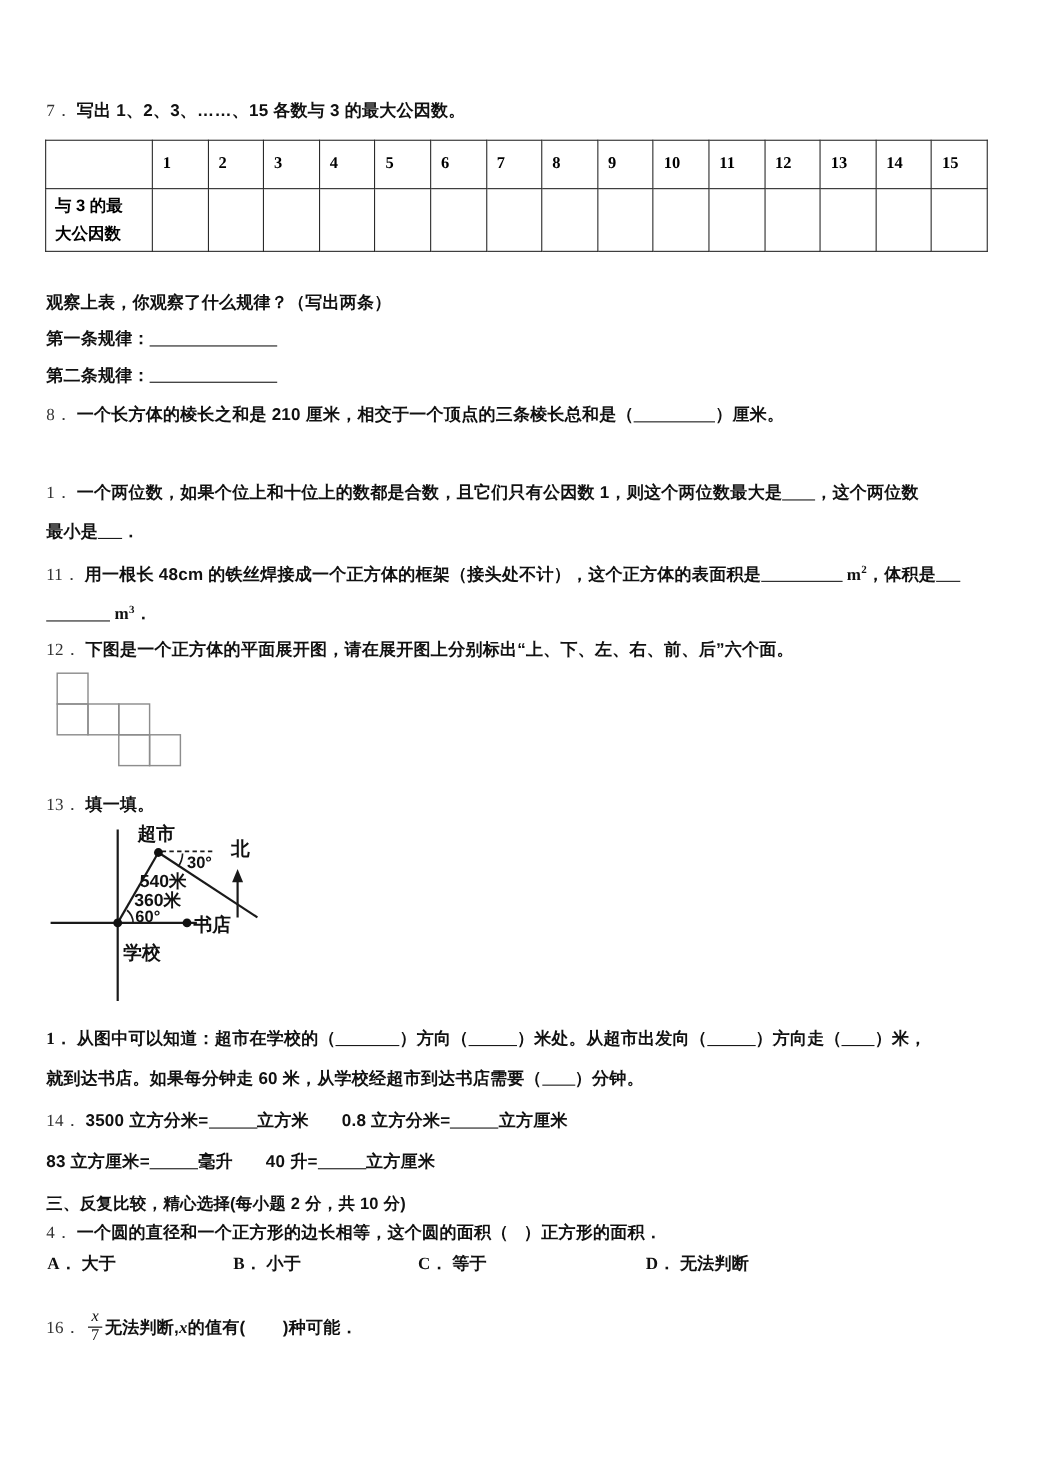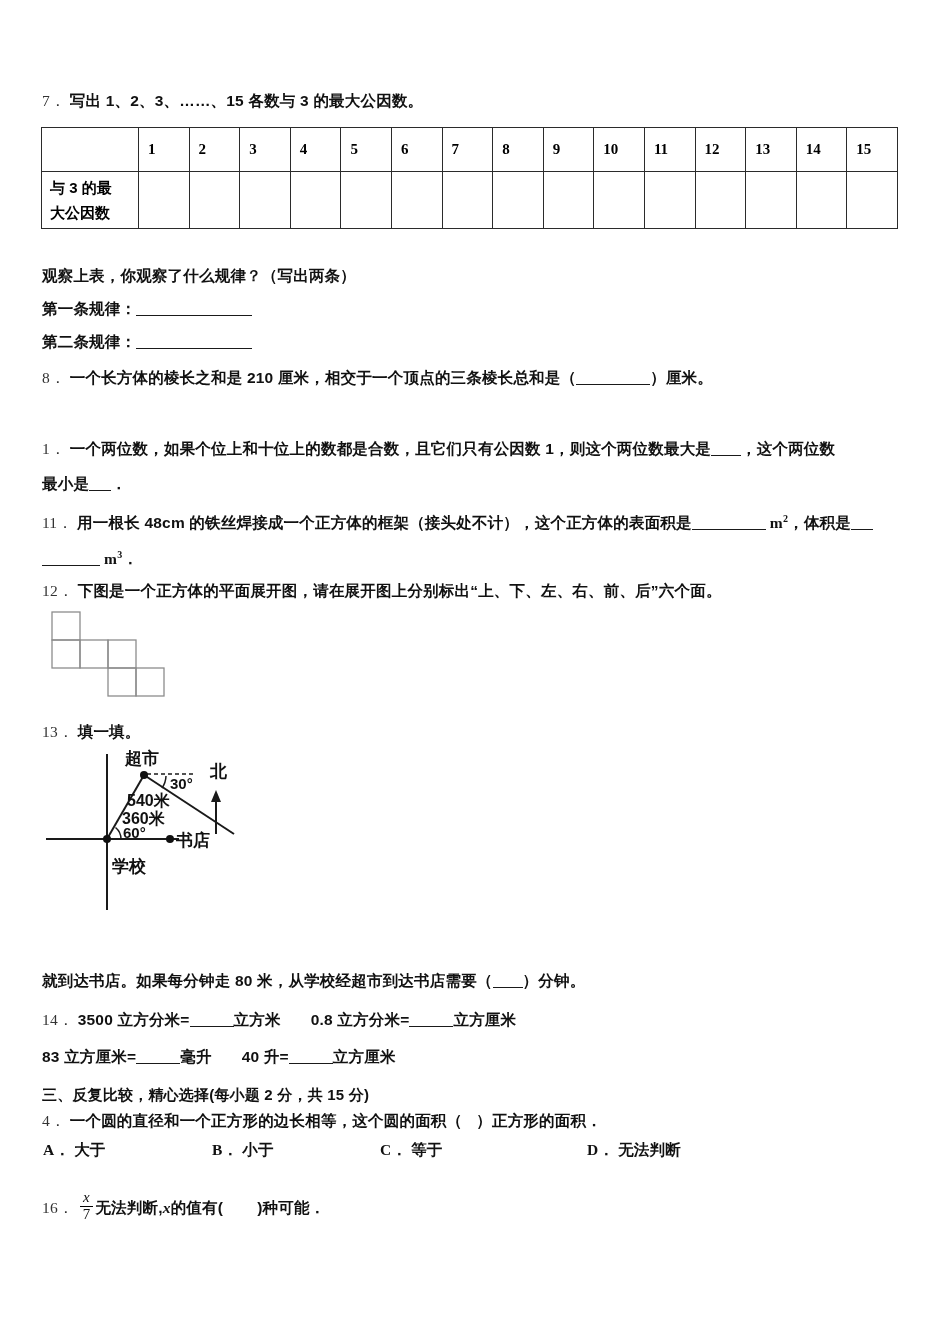--- a/index.html
+++ b/index.html
@@ -245,35 +245,39 @@
       <text x="166" y="35" font-family="Liberation Sans, DejaVu Sans, sans-serif" font-size="17" font-weight="bold" fill="#111">北</text>
       <text x="126" y="47" font-family="Liberation Sans, DejaVu Sans, sans-serif" font-size="15" font-weight="bold" fill="#111">30°</text>
       <text x="83" y="64" font-family="Liberation Sans, DejaVu Sans, sans-serif" font-size="16" font-weight="bold" fill="#111">540米</text>
       <text x="78" y="82" font-family="Liberation Sans, DejaVu Sans, sans-serif" font-size="16" font-weight="bold" fill="#111">360米</text>
       <text x="79" y="96" font-family="Liberation Sans, DejaVu Sans, sans-serif" font-size="15" font-weight="bold" fill="#111">60°</text>
       <text x="132" y="104" font-family="Liberation Sans, DejaVu Sans, sans-serif" font-size="17" font-weight="bold" fill="#111">书店</text>
       <text x="68" y="130" font-family="Liberation Sans, DejaVu Sans, sans-serif" font-size="17" font-weight="bold" fill="#111">学校</text>
     </svg>
   </div>
 
+  <div class="qline" style="left:42px; top:934px;">
+    <span class="b">1．</span>
+    <span class="cn">从图中可以知道：超市在学校的（</span><span class="blank bl-md"></span><span class="cn">）方向（</span><span class="blank bl-sm"></span><span class="cn">）米处。从超市出发向（</span><span class="blank bl-sm"></span><span class="cn">）方向走（</span><span class="blank bl-xs"></span><span class="cn">）米，</span>
+  </div>
   <div class="qline" style="left:42px; top:970px;">
-    <span class="cn">就到达书店。如果每分钟走 80 米，从学校经超市到达书店需要（</span><span class="blank bl-xs"></span><span class="cn">）分钟。</span>
+    <span class="cn">就到达书店。如果每分钟走 60 米，从学校经超市到达书店需要（</span><span class="blank bl-xs"></span><span class="cn">）分钟。</span>
   </div>
 
   <div class="qline" style="left:42px; top:1009px;">
     <span class="qnum">14．</span>
     <span class="cn">3500 立方分米=</span><span class="blank bl-sm"></span><span class="cn">立方米</span>
     <span style="display:inline-block;width:26px"></span><span class="cn">0.8 立方分米=</span><span class="blank bl-sm"></span><span class="cn">立方厘米</span>
   </div>
   <div class="qline" style="left:42px; top:1046px;">
     <span class="cn">83 立方厘米=</span><span class="blank bl-sm"></span><span class="cn">毫升</span>
     <span style="display:inline-block;width:26px"></span><span class="cn">40 升=</span><span class="blank bl-sm"></span><span class="cn">立方厘米</span>
   </div>
 
-  <div class="qline cn" style="left:42px; top:1084px; font-size:15px;">三、反复比较，精心选择(每小题 2 分，共 15 分)</div>
+  <div class="qline cn" style="left:42px; top:1084px; font-size:15px;">三、反复比较，精心选择(每小题 2 分，共 10 分)</div>
 
   <div class="qline" style="left:42px; top:1110px;">
     <span class="qnum">4．</span>
     <span class="cn">一个圆的直径和一个正方形的边长相等，这个圆的面积（</span><span style="display:inline-block;width:14px"></span><span class="cn">）正方形的面积．</span>
   </div>
 
   <div class="qline" style="left:43px; top:1139px;">
     <span class="b">A．</span>
     <span class="cn">大于</span>
   </div>

